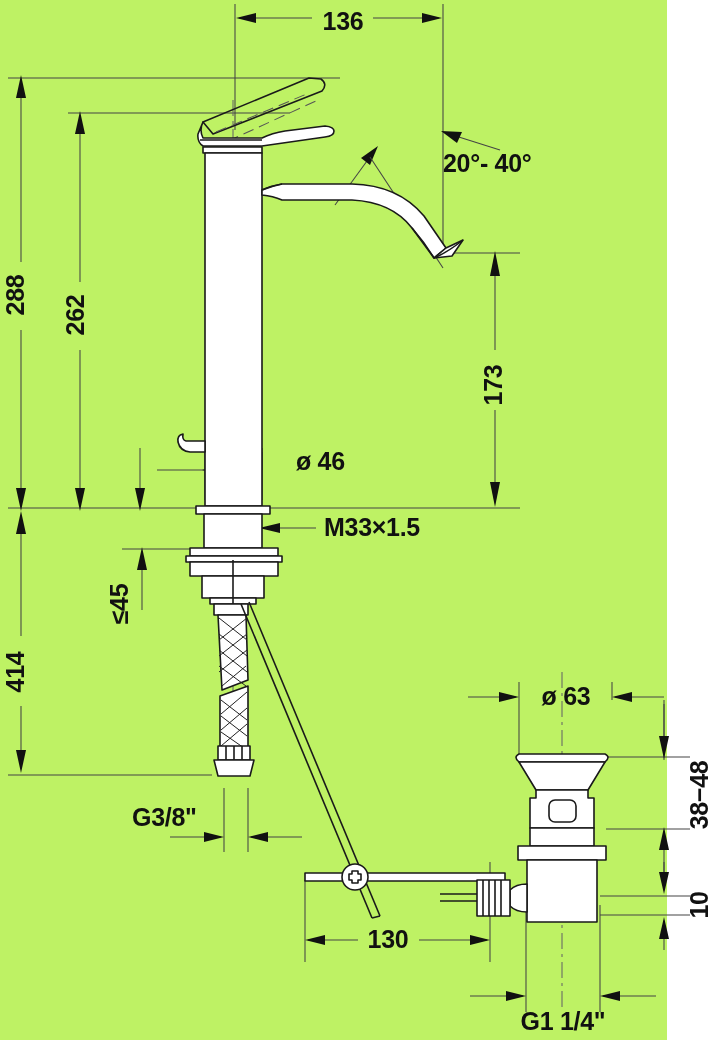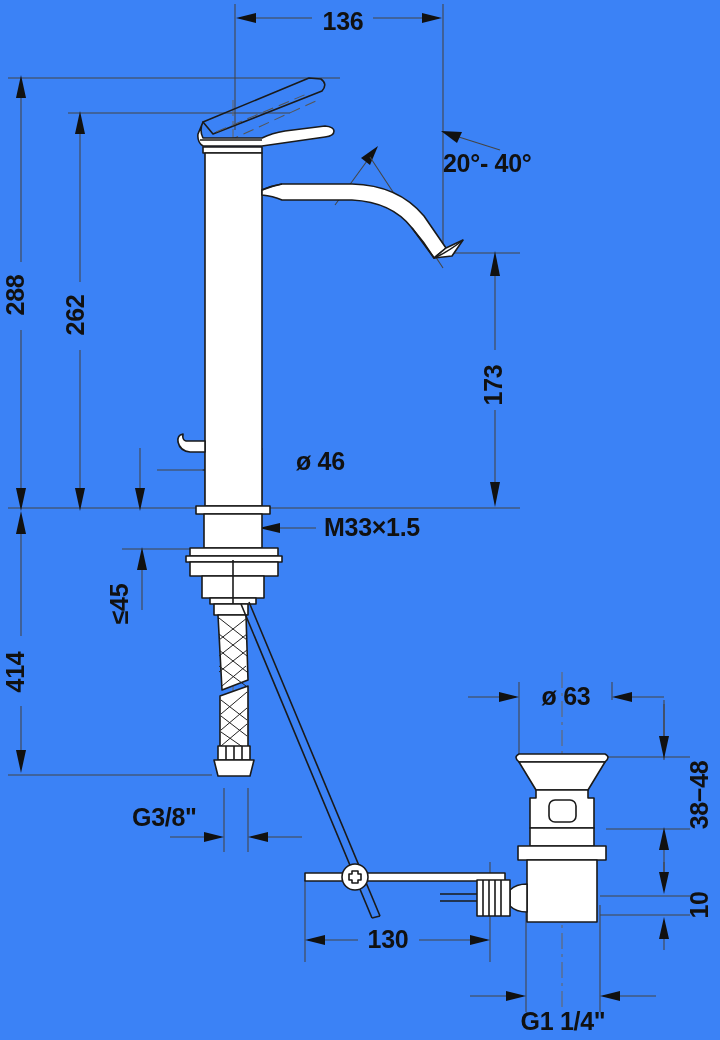--- a/index.html
+++ b/index.html
@@ -1,18 +1,18 @@
 <!DOCTYPE html>
 <html><head>
 <meta charset="utf-8">
 <style>
   html,body{margin:0;padding:0;background:#ffffff;}
   body{width:720px;height:1040px;overflow:hidden;
        font-family:"Liberation Sans",sans-serif;}
-  #sheet{position:relative;width:720px;height:1040px;background:#3b82f6;}
+  #sheet{position:relative;width:667px;height:1040px;background:#bef264;}
   svg{display:block;}
   .obj{stroke:#1a1a1a;fill:#fff;stroke-width:1.6;stroke-linejoin:round;}
   .objn{stroke:#1a1a1a;fill:none;stroke-width:1.6;stroke-linejoin:round;}
   .thin{stroke:#444;fill:none;stroke-width:1.05;}
   .dim{stroke:#444;fill:none;stroke-width:1.05;}
   .arrow{fill:#111;stroke:none;}
   .dash{stroke:#555;fill:none;stroke-width:1.05;stroke-dasharray:11 6;}
   .cl{stroke:#666;fill:none;stroke-width:1.05;stroke-dasharray:16 5 3 5;}
   .hatch{stroke:#222;fill:none;stroke-width:1.0;}
   text.lbl{fill:#111;font-family:"Liberation Sans",sans-serif;

